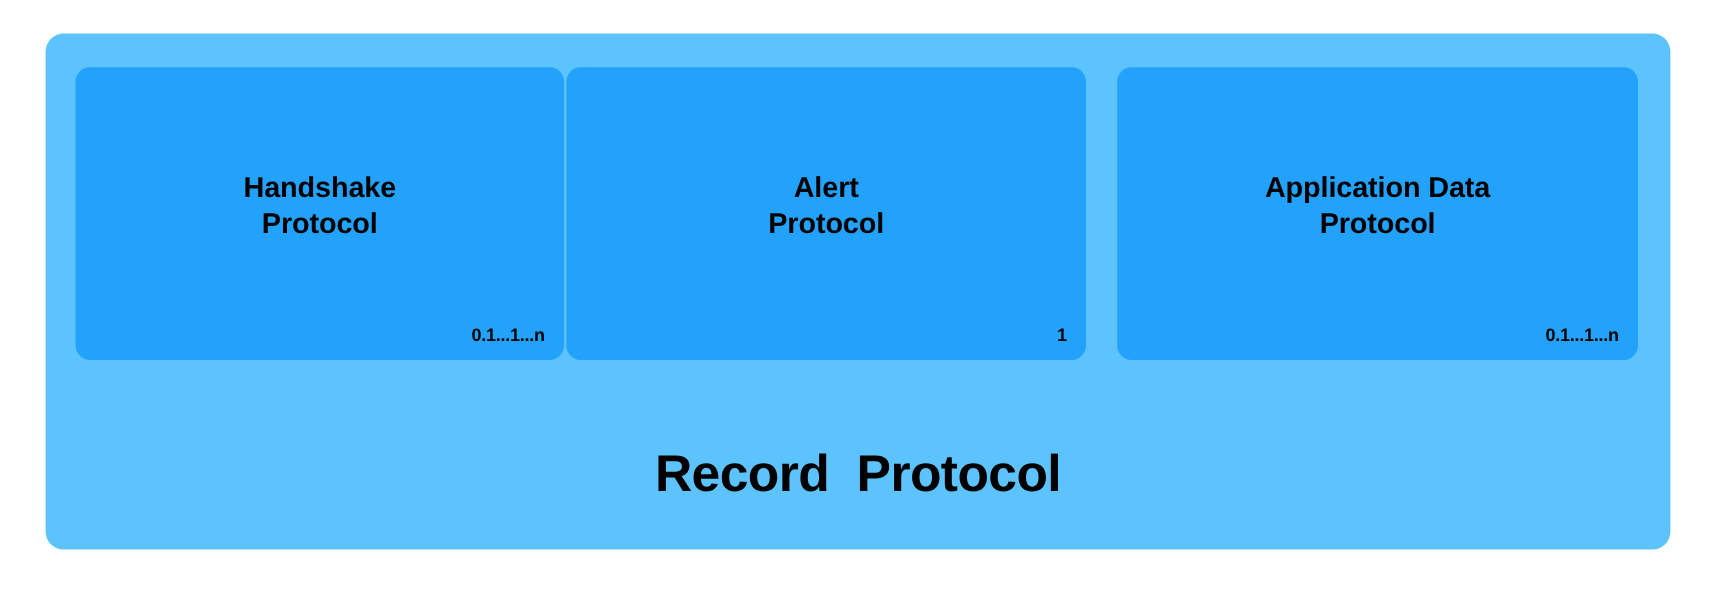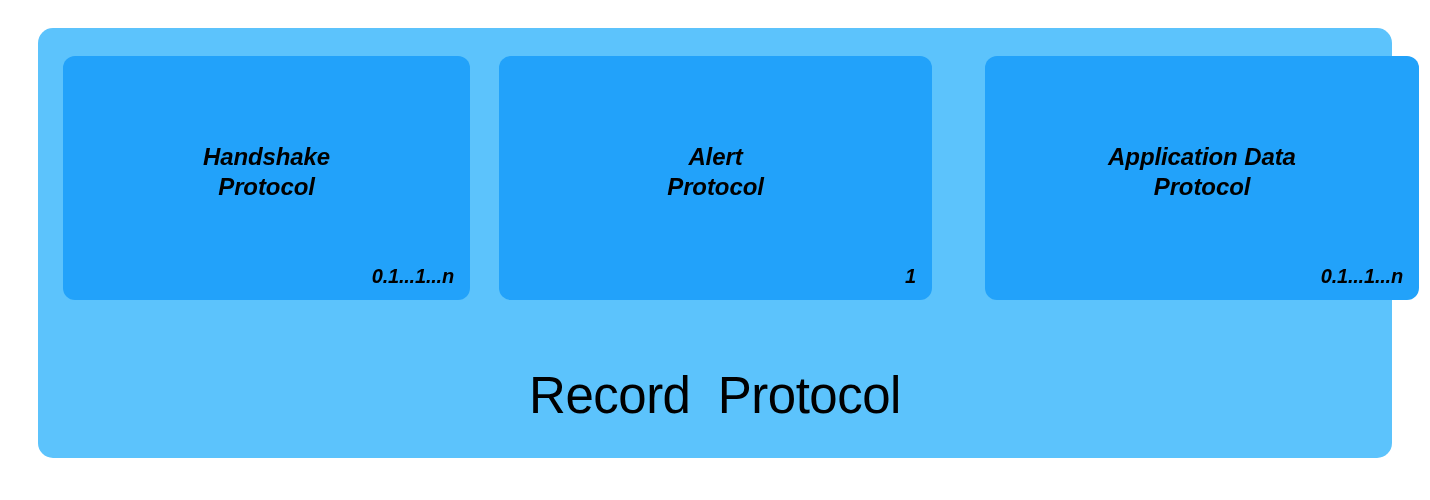--- a/index.html
+++ b/index.html
@@ -37,22 +37,21 @@
 
   
   #protocol-row {
     position: absolute;
     left: 25px;      
     top: 28px;       
     width: 1312px;   
     height: 244px;   
     display: flex;
     flex-direction: row;
-    gap: 29px;
-    font-style: italic;
+    gap: 2px;
   }
 
   .protocol-box {
     position: relative;
     background: #22a2fa;
     border-radius: 12px;
     box-sizing: border-box;
     display: flex;
     flex-direction: column;
     align-items: center;
@@ -73,41 +72,41 @@
     white-space: pre-line;
     margin: 0;
     padding: 0 10px;
     transform: translateY(-6px);
   }
 
   .protocol-count {
     position: absolute;
     right: 16px;
     bottom: 12px;
-    font-size: 20px;
+    font-size: 15px;
     font-weight: bold;
     color: #000000;
     letter-spacing: -0.2px;
     white-space: nowrap;
   }
 
   
   #record-caption {
     position: absolute;
     left: 0;
     right: 0;
     top: 300px;      
     height: 130px;   
     display: flex;
     align-items: center;
     justify-content: center;
   }
   #record-caption .caption-text {
-    font-size: 51px;
-    font-weight: normal;
+    font-size: 43px;
+    font-weight: bold;
     color: #000000;
     text-align: center;
     letter-spacing: -0.5px;
     white-space: pre;
     transform: translateY(2px);
   }
 </style>
 </head>
 <body>
 

